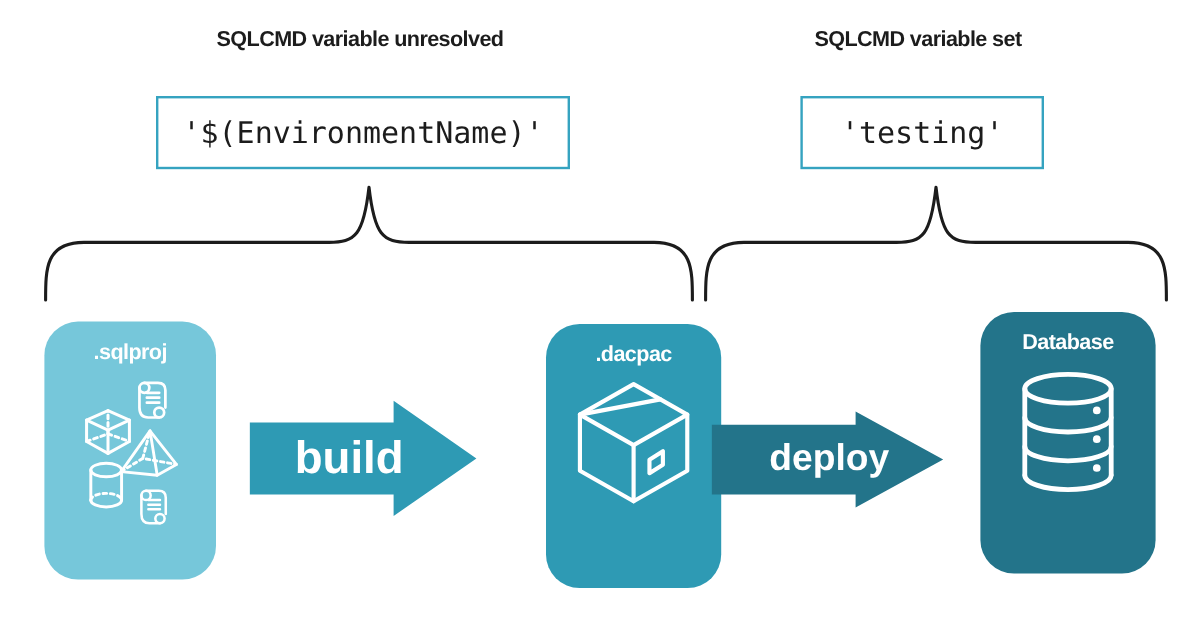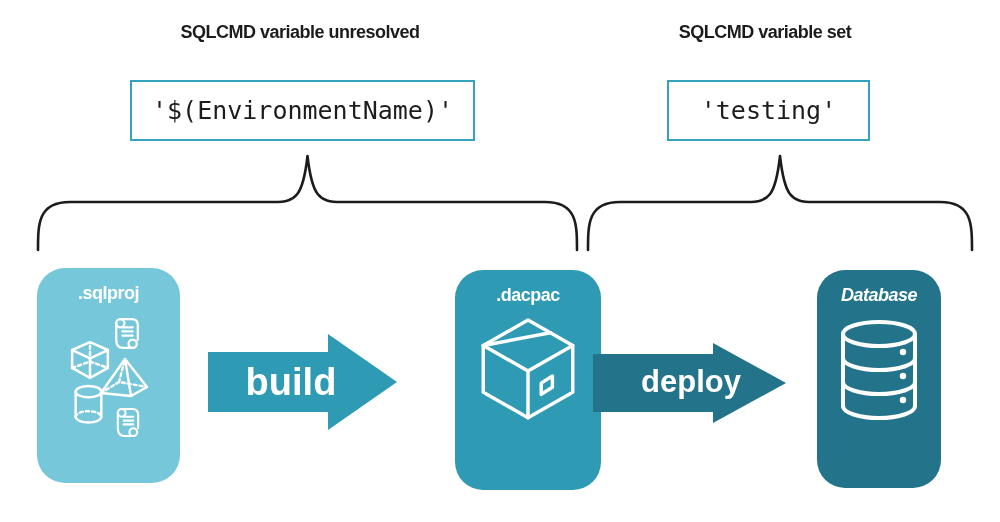--- a/index.html
+++ b/index.html
@@ -61,21 +61,21 @@
     stroke-linejoin: round;
   }
 
   .card {
     border-radius: 28px;
     color: var(--white);
     text-align: center;
   }
   .card-sqlproj  { left: 37px;  top: 268px; width: 143px; height: 215px; background: var(--light-blue); }
   .card-dacpac   { left: 427px; top: 270px; width: 146px; height: 220px; background: var(--teal); margin-left: 28px; }
-  .card-database { left: 817px; top: 270px; width: 124px; height: 218px; background: var(--dark-teal); font-style: italic; }
+  .card-database { left: 817px; top: 260px; width: 146px; height: 218px; background: var(--dark-teal); }
   .card-label {
     margin-top: 15px;
     font-weight: bold;
     font-size: 18px;
     letter-spacing: -0.5px;
   }
 
   .icon { color: var(--white); display: block; }
   .icon svg { display: block; }
   .icon path, .icon circle, .icon ellipse {

